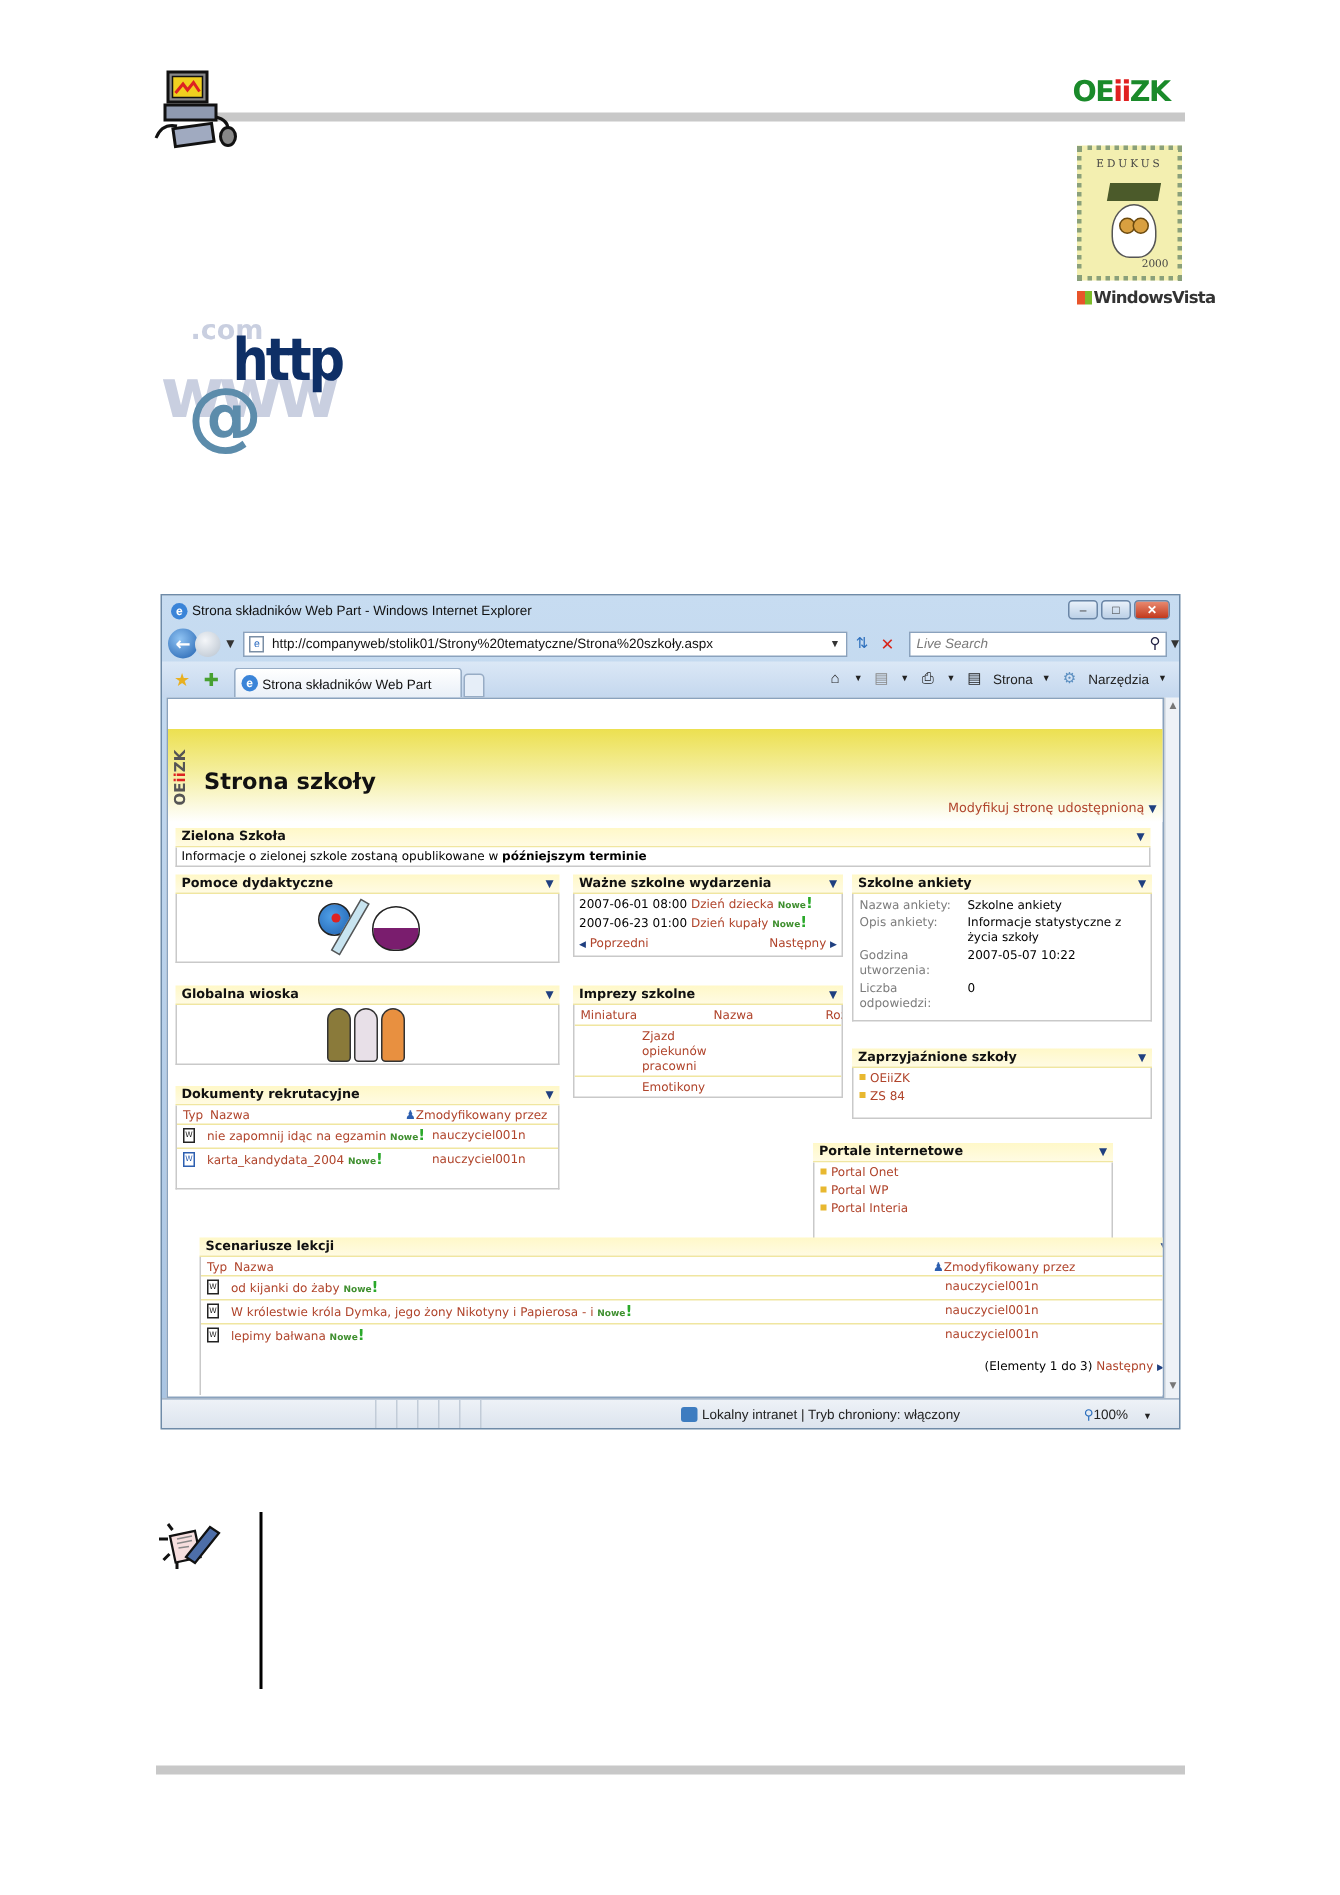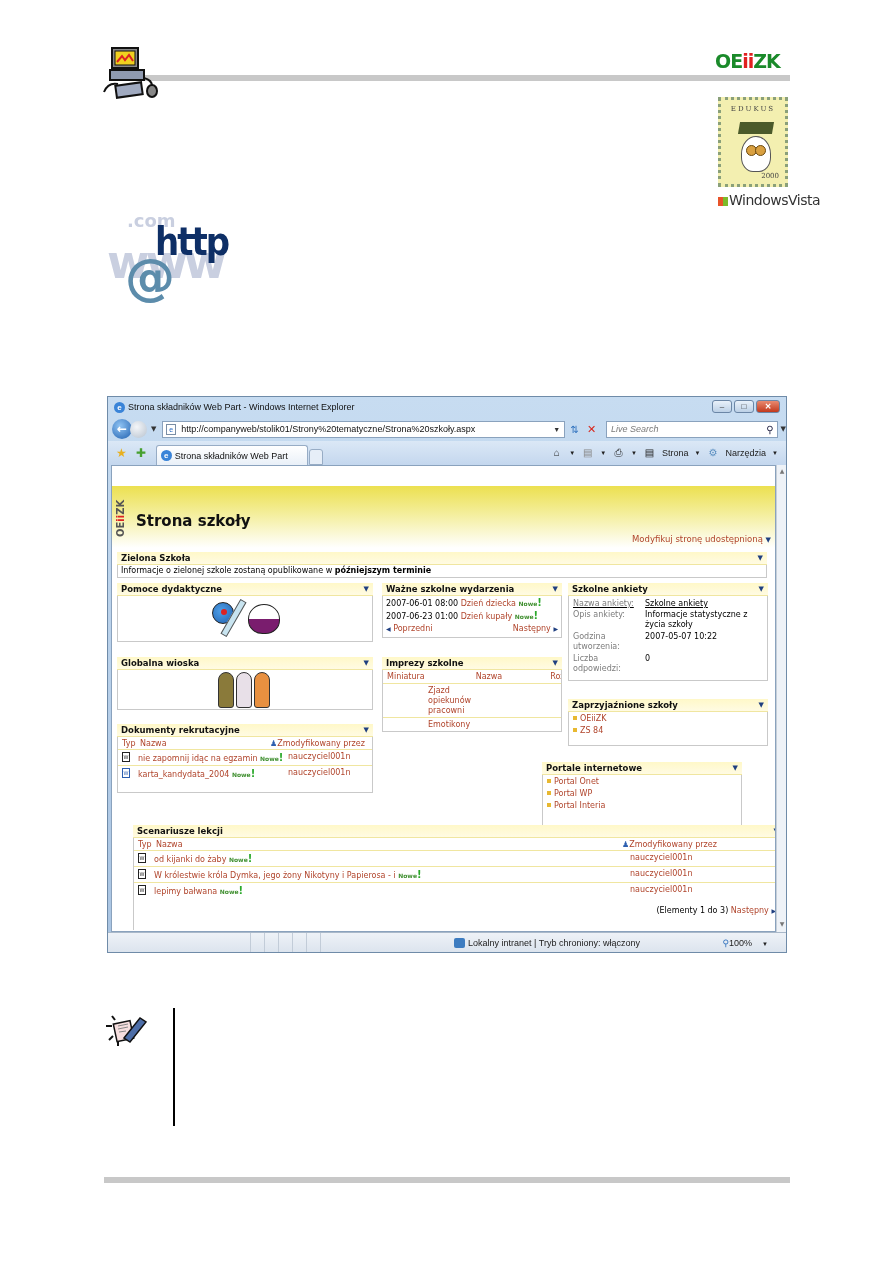--- a/index.html
+++ b/index.html
@@ -11,21 +11,21 @@
   .computer-icon { position: absolute; left: 100px; left: 100px; top: 44px; width: 62px; height: 60px; }
   .oeizk-logo { position: absolute; left: 715px; top: 50px; font-family: "DejaVu Sans", sans-serif; font-weight: bold; font-size: 19px; color: #1a8a2a; letter-spacing: -1px; }
   .oeizk-logo .ii { color: #e02020; }
   .edukus { position: absolute; left: 718px; top: 97px; width: 70px; height: 90px; background: #f3efb0; border: 3px dotted #8aa07a; }
   .edukus .t { position: absolute; top: 5px; left: 0; right: 0; text-align: center; font-family: "DejaVu Serif", serif; font-size: 7px; letter-spacing: 2px; color: #444; }
   .edukus .y { position: absolute; bottom: 4px; right: 6px; font-family: "DejaVu Serif", serif; font-size: 7px; color: #444; }
   .edukus .cap { position: absolute; left: 18px; top: 22px; width: 34px; height: 12px; background: #4b5a2a; transform: skewX(-10deg); }
   .edukus .owl { position: absolute; left: 20px; top: 36px; width: 30px; height: 36px; border: 1px solid #555; border-radius: 50% 50% 40% 40%; background: #fff; }
   .edukus .owl::before, .edukus .owl::after { content: ""; position: absolute; top: 8px; width: 9px; height: 9px; border-radius: 50%; background: #d9a040; border: 1px solid #6b4a10; }
   .edukus .owl::before { left: 4px; } .edukus .owl::after { right: 4px; }
-  .vista { position: absolute; left: 718px; top: 192px; font-size: 14px; font-weight: normal; color: #333; letter-spacing: -0.5px; }
+  .vista { position: absolute; left: 718px; top: 192px; font-size: 11px; font-weight: bold; color: #333; letter-spacing: -0.5px; }
   .vista .flag { display: inline-block; width: 10px; height: 9px; background: linear-gradient(90deg, #e8542a 50%, #7cbb2a 50%); vertical-align: -1px; margin-right: 1px; }
 
   .http-art { position: absolute; left: 105px; top: 210px; width: 130px; height: 95px; }
   .http-art .www { position: absolute; left: 2px; top: 25px; font-family: "DejaVu Sans", sans-serif; font-weight: bold; font-size: 46px; color: #c9cfe0; letter-spacing: -4px; }
   .http-art .com { position: absolute; left: 22px; top: 0px; font-weight: bold; font-size: 18px; color: #c9cfe0; }
   .http-art .http { position: absolute; left: 50px; top: 8px; font-family: "DejaVu Sans", sans-serif; font-weight: bold; font-size: 34px; color: #0e2f66; letter-spacing: -2px; transform: scaleY(1.15); transform-origin: top; }
   .http-art .at { position: absolute; left: 20px; top: 38px; font-size: 50px; font-weight: bold; color: #5c8cab; }
 
   
   .ie { position: absolute; left: 107px; top: 396px; width: 680px; height: 557px; border: 1px solid #6f8ba8; background: linear-gradient(#c7dcf1, #a9c4e2); }
@@ -301,21 +301,21 @@
         </div>
       </div>
     </div>
 
     <div class="wp" style="left:456px; top:117px; width:200px;">
       <div class="wp-head">
           <span>Szkolne ankiety</span>
           <span class="menu">▼</span>
         </div>
       <div class="wp-body" style="height:85px; padding:3px 4px;">
-        <div style="display:flex; margin-bottom:2px;text-decoration:underline;">
+        <div style="display:flex; margin-bottom:2px;">
             <span class="gray" style="width:72px;">Nazwa ankiety:</span>
             <span>Szkolne ankiety</span>
           </div>
         <div style="display:flex; margin-bottom:2px;">
             <span class="gray" style="width:72px; flex-shrink:0;">Opis ankiety:</span>
             <span style="width:110px; line-height:10px;">Informacje statystyczne z życia szkoły</span>
           </div>
         <div style="display:flex; margin-bottom:2px;">
             <span class="gray" style="width:72px; flex-shrink:0; line-height:10px; padding-right:20px;">Godzina utworzenia:</span>
             <span>2007-05-07 10:22</span>

